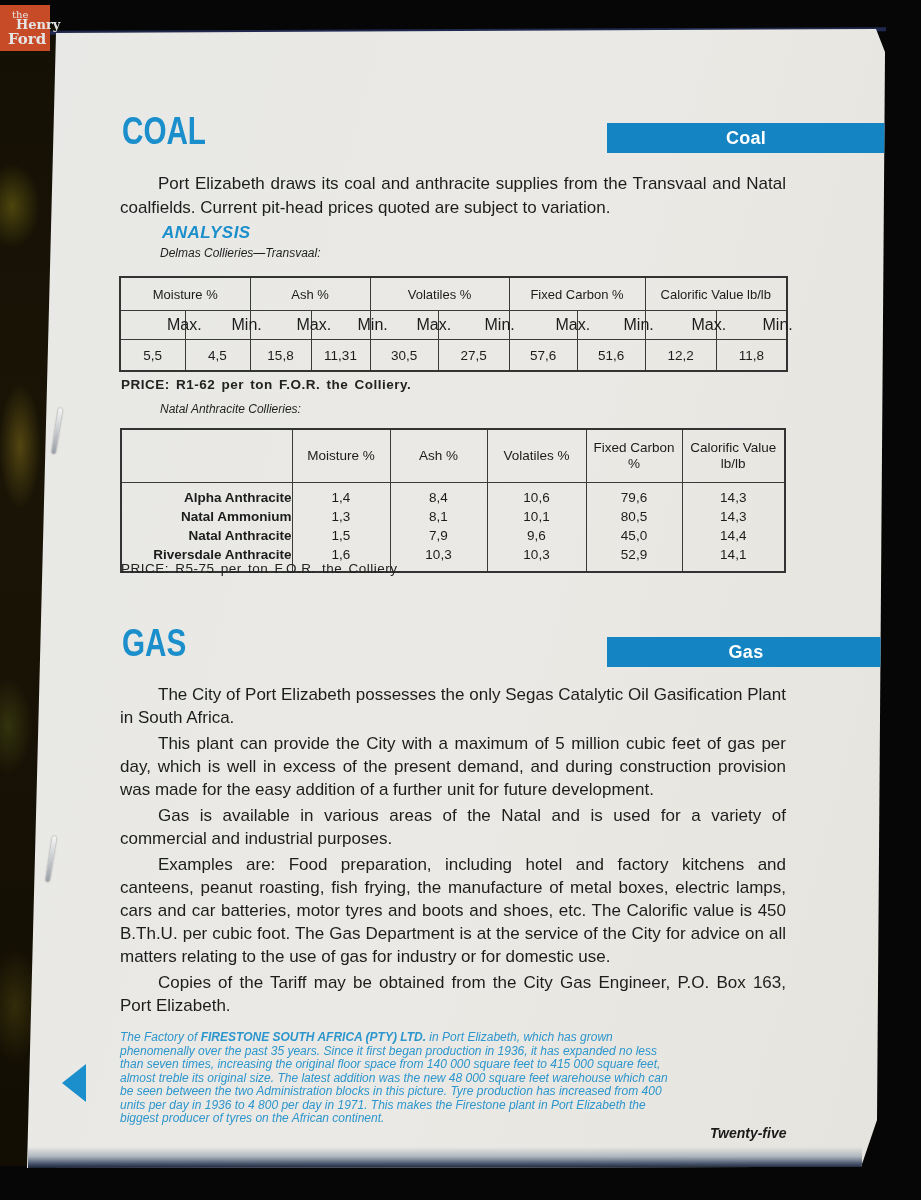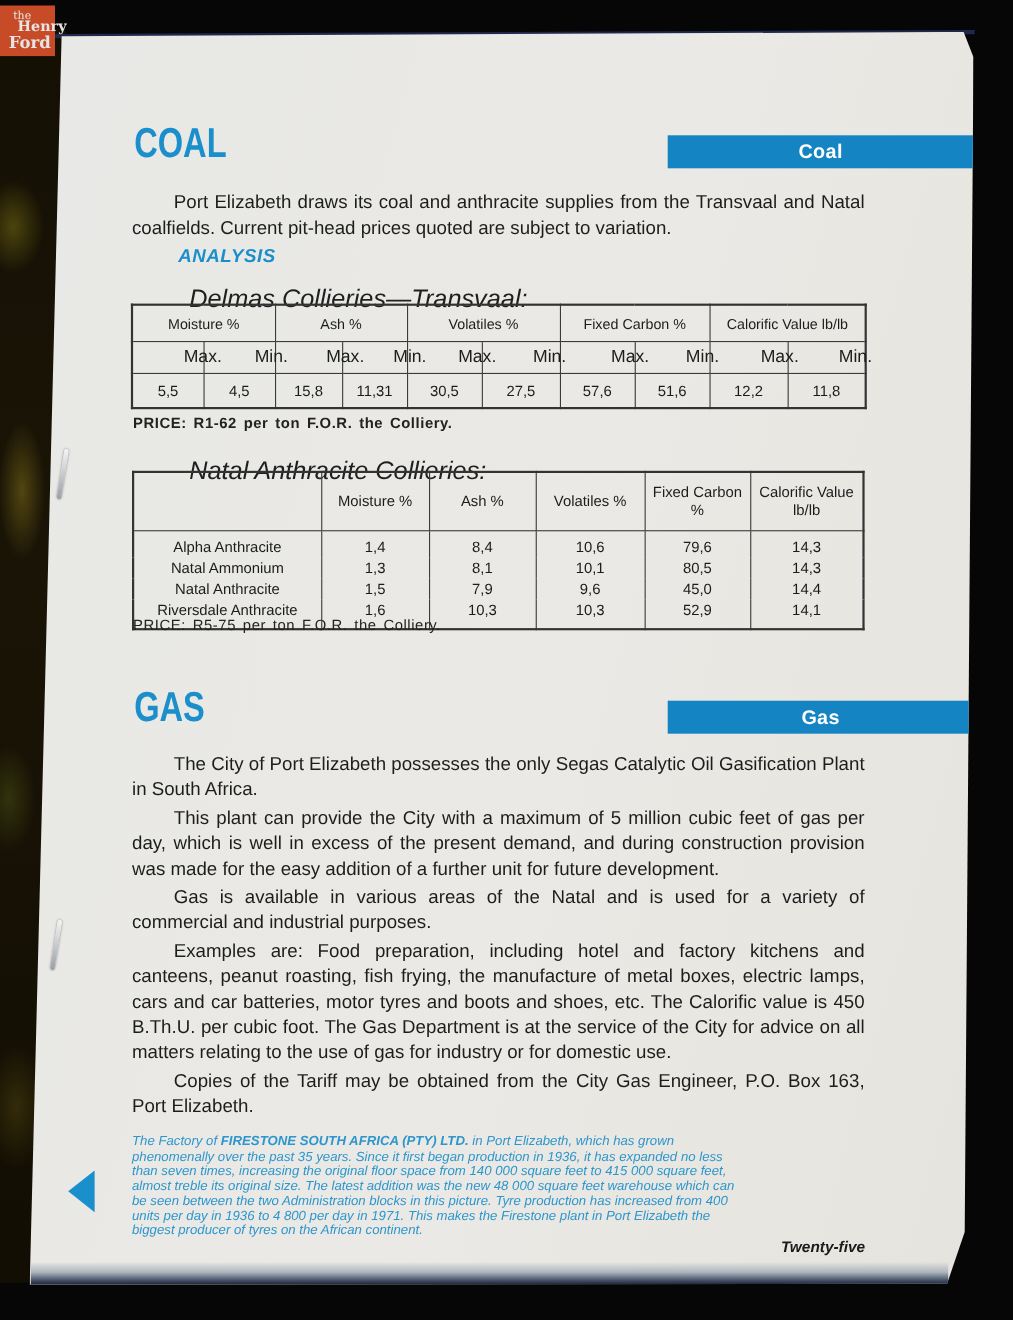--- a/index.html
+++ b/index.html
@@ -65,41 +65,41 @@
   .gas-paras{position:absolute;left:120px;top:683px;width:666px;}
   .gas-paras p{
     margin:0 0 3px 0;color:#1d1d1d;font-size:17px;line-height:23px;
     text-align:justify;text-align-last:left;text-indent:38px;
   }
   .analysis-label{
     position:absolute;left:162px;top:223px;margin:0;
     color:#1b8fcb;font-size:17px;font-style:italic;letter-spacing:.5px;font-weight:bold;
   }
   .table-title{
-    position:absolute;left:160px;margin:12px;color:#1f1f1f;
-    font-size:23px;font-style:italic;font-weight:normal;
+    position:absolute;left:160px;margin:0;color:#1f1f1f;
+    font-size:12px;font-style:italic;font-weight:normal;
   }
   #delmas-title{top:246px;}
   #natal-title{top:402px;}
   
   table{border-collapse:collapse;position:absolute;table-layout:fixed;background:transparent;}
   .t1{left:119px;top:276px;width:667px;border:2px solid #333;}
   .t1 th,.t1 td{border:1px solid #3a3a3a;font-size:13px;font-weight:normal;
     color:#1c1c1c;text-align:center;padding:0;white-space:nowrap;}
   .t1 .hdr th{height:32px;}
   .t1 .sub td{height:28px;font-size:16px;padding-left:46px;}
   .t1 .dat td{height:30px;font-size:13.5px;}
   .t2{left:120px;top:428px;width:664px;border:2px solid #333;}
   .t2 th,.t2 td{border:1px solid #3a3a3a;font-size:13.5px;font-weight:normal;
     color:#1c1c1c;text-align:center;padding:0;}
   .t2 .hdr th{height:52px;line-height:16px;}
   .t2 .dat td{border-top:none;border-bottom:none;height:19px;line-height:19px;}
   .t2 .dat.first td{padding-top:5px;}
   .t2 .dat.last td{padding-bottom:7px;}
-  .t2 td.rowname{text-align:center;padding-left:0;}
+  .t2 td.rowname{text-align:right;padding-left:0;font-weight:bold;}
   .price{
     position:absolute;left:121px;margin:0;color:#222;font-size:13.5px;
     letter-spacing:.5px;word-spacing:2px;
   }
   #price-delmas{top:377px;font-weight:bold;}
   #price-natal{top:561px;}
   
   .caption{
     position:absolute;left:120px;top:1031px;width:562px;margin:0;
     color:#2d96cc;font-size:12px;font-style:italic;line-height:13.5px;

